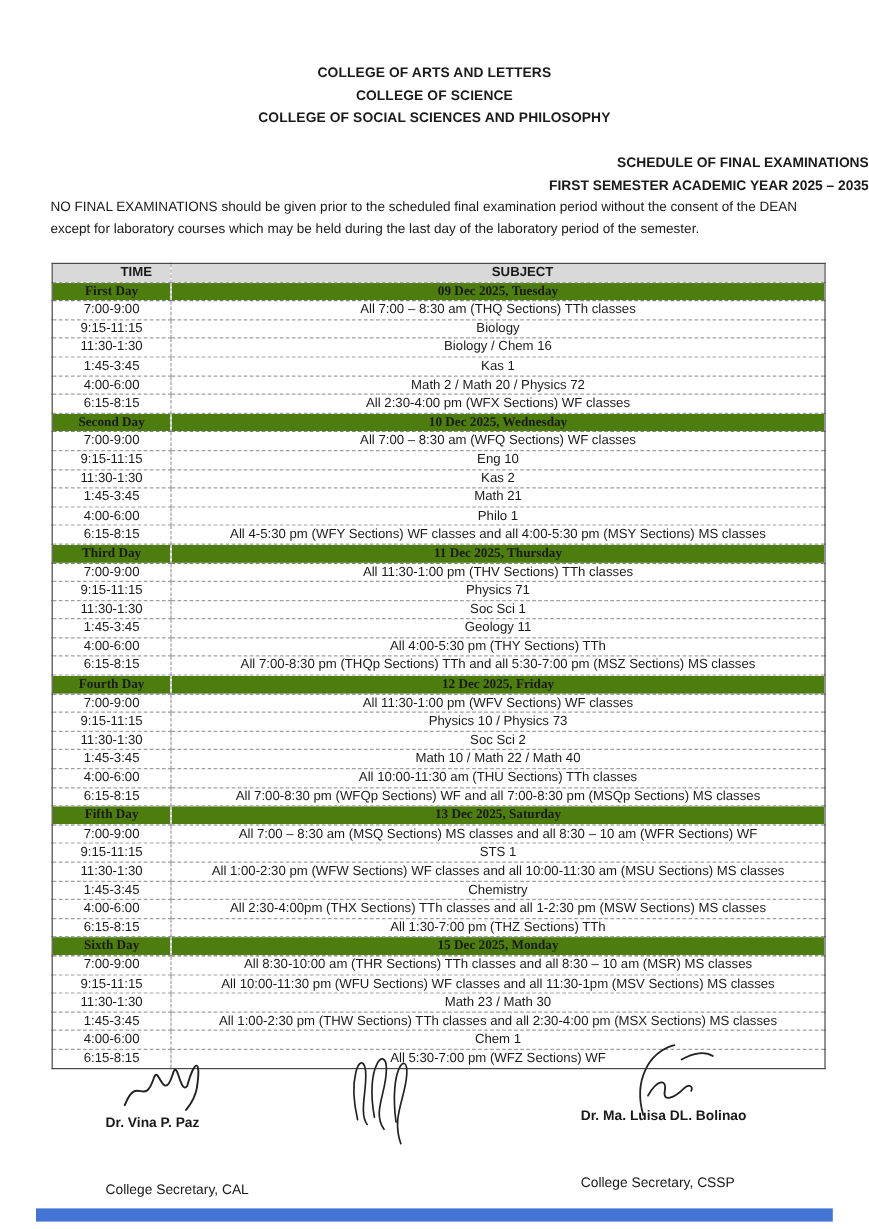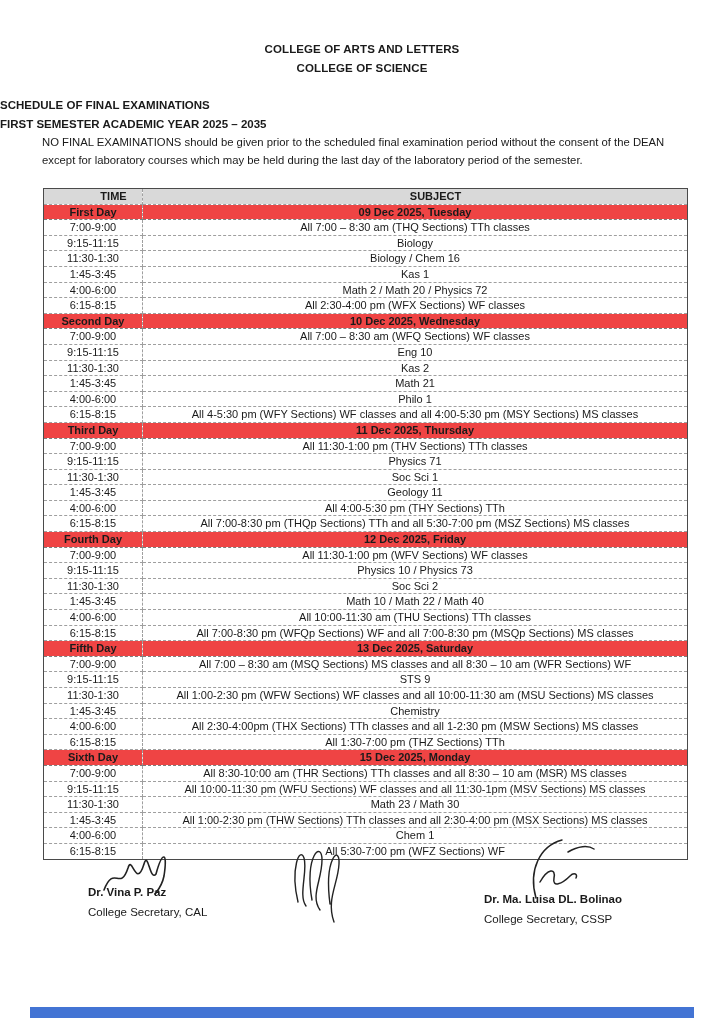--- a/index.html
+++ b/index.html
@@ -4,28 +4,28 @@
 <style>
   html,body{margin:0;padding:0;background:#ffffff;}
   .page{
     position:relative;
     width:724px;height:1024px;
     background:#ffffff;
     font-family:"Liberation Sans",sans-serif;
     color:#1a1a1a;
     overflow:hidden;
   }
-  .doc-header{padding-top:40px;}
+  .doc-header{padding-top:52px;}
   .college-line{
     text-align:center;font-weight:bold;font-size:11.5px;line-height:19px;
     letter-spacing:0.1px;
   }
   .header-spacer{height:18px;}
   .title-line{
-    text-align:left;font-weight:bold;font-size:11.5px;line-height:19px;
+    text-align:right;font-weight:bold;font-size:11.5px;line-height:19px;
   }
   .note{
     margin:0 32px 4px 42px;
     font-size:11.3px;line-height:17.5px;
     text-align:left;
   }
   table.exam{
     border-collapse:collapse;
     table-layout:fixed;
     width:645px;
@@ -41,32 +41,32 @@
     padding:0 2px;
     text-align:center;
     vertical-align:middle;
     white-space:nowrap;
     overflow:hidden;
   }
   table.exam thead th{
     background:#d9d9d9;font-weight:bold;padding-left:43px;
   }
   table.exam tr.day-row td{
-    background:#ef4444;font-weight:bold;
-    border-top:1px dashed #7d7d7d;border-bottom:1px dashed #7d7d7d;
+    background:#4d7c0f;font-weight:bold;
+    border-top:1px dashed #7d7d7d;border-bottom:1px dashed #7d7d7d;font-family:Liberation Serif, serif;
   }
   .signature-area{
     position:relative;
     height:110px;
     width:724px;
   }
   .signatory{position:absolute;}
   .signatory .sig-name{font-weight:bold;font-size:11.5px;line-height:19px;}
-  .signatory .sig-title{font-size:11.5px;line-height:20px;}
-  #signatory-1{left:88px;top:23px;}
+  .signatory .sig-title{font-size:11.5px;line-height:20px;margin-top:36px;}
+  #signatory-1{left:88px;top:36px;}
   #signatory-2{left:265px;top:30px;}
   #signatory-3{left:484px;top:30px;}
   .sig-svg{position:absolute;pointer-events:none;}
   #sig-svg-1{left:100px;top:-14px;}
   #sig-svg-2{left:286px;top:-20px;}
   #sig-svg-3{left:516px;top:-24px;}
   .bottom-bar{
     position:absolute;
     left:30px;top:1007px;
     width:664px;height:11px;
@@ -74,20 +74,21 @@
   }
 </style>
 </head>
 <body>
 
 <div class="page">
 
   <div class="doc-header">
     <div class="college-line">COLLEGE OF ARTS AND LETTERS</div>
     <div class="college-line">COLLEGE OF SCIENCE</div>
+    <div class="college-line">COLLEGE OF SOCIAL SCIENCES AND PHILOSOPHY</div>
     <div class="header-spacer"></div>
     <div class="title-line">SCHEDULE OF FINAL EXAMINATIONS</div>
     <div class="title-line">FIRST SEMESTER ACADEMIC YEAR 2025 – 2035</div>
   </div>
 
   <p class="note">NO FINAL EXAMINATIONS should be given prior to the scheduled final examination period without the consent of the DEAN except for laboratory courses which may be held during the last day of the laboratory period of the semester.</p>
 
   <table class="exam">
     <colgroup>
         <col class="c-time">
@@ -215,21 +216,21 @@
         <tr class="day-row">
           <td>Fifth Day</td>
           <td>13 Dec 2025, Saturday</td>
         </tr>
         <tr>
           <td>7:00-9:00</td>
           <td>All 7:00 – 8:30 am (MSQ Sections) MS classes and  all 8:30 – 10 am (WFR Sections) WF</td>
         </tr>
         <tr>
           <td>9:15-11:15</td>
-          <td>STS 9</td>
+          <td>STS 1</td>
         </tr>
         <tr>
           <td>11:30-1:30</td>
           <td>All 1:00-2:30 pm (WFW Sections) WF classes and all 10:00-11:30 am (MSU Sections) MS classes</td>
         </tr>
         <tr>
           <td>1:45-3:45</td>
           <td>Chemistry</td>
         </tr>
         <tr>

